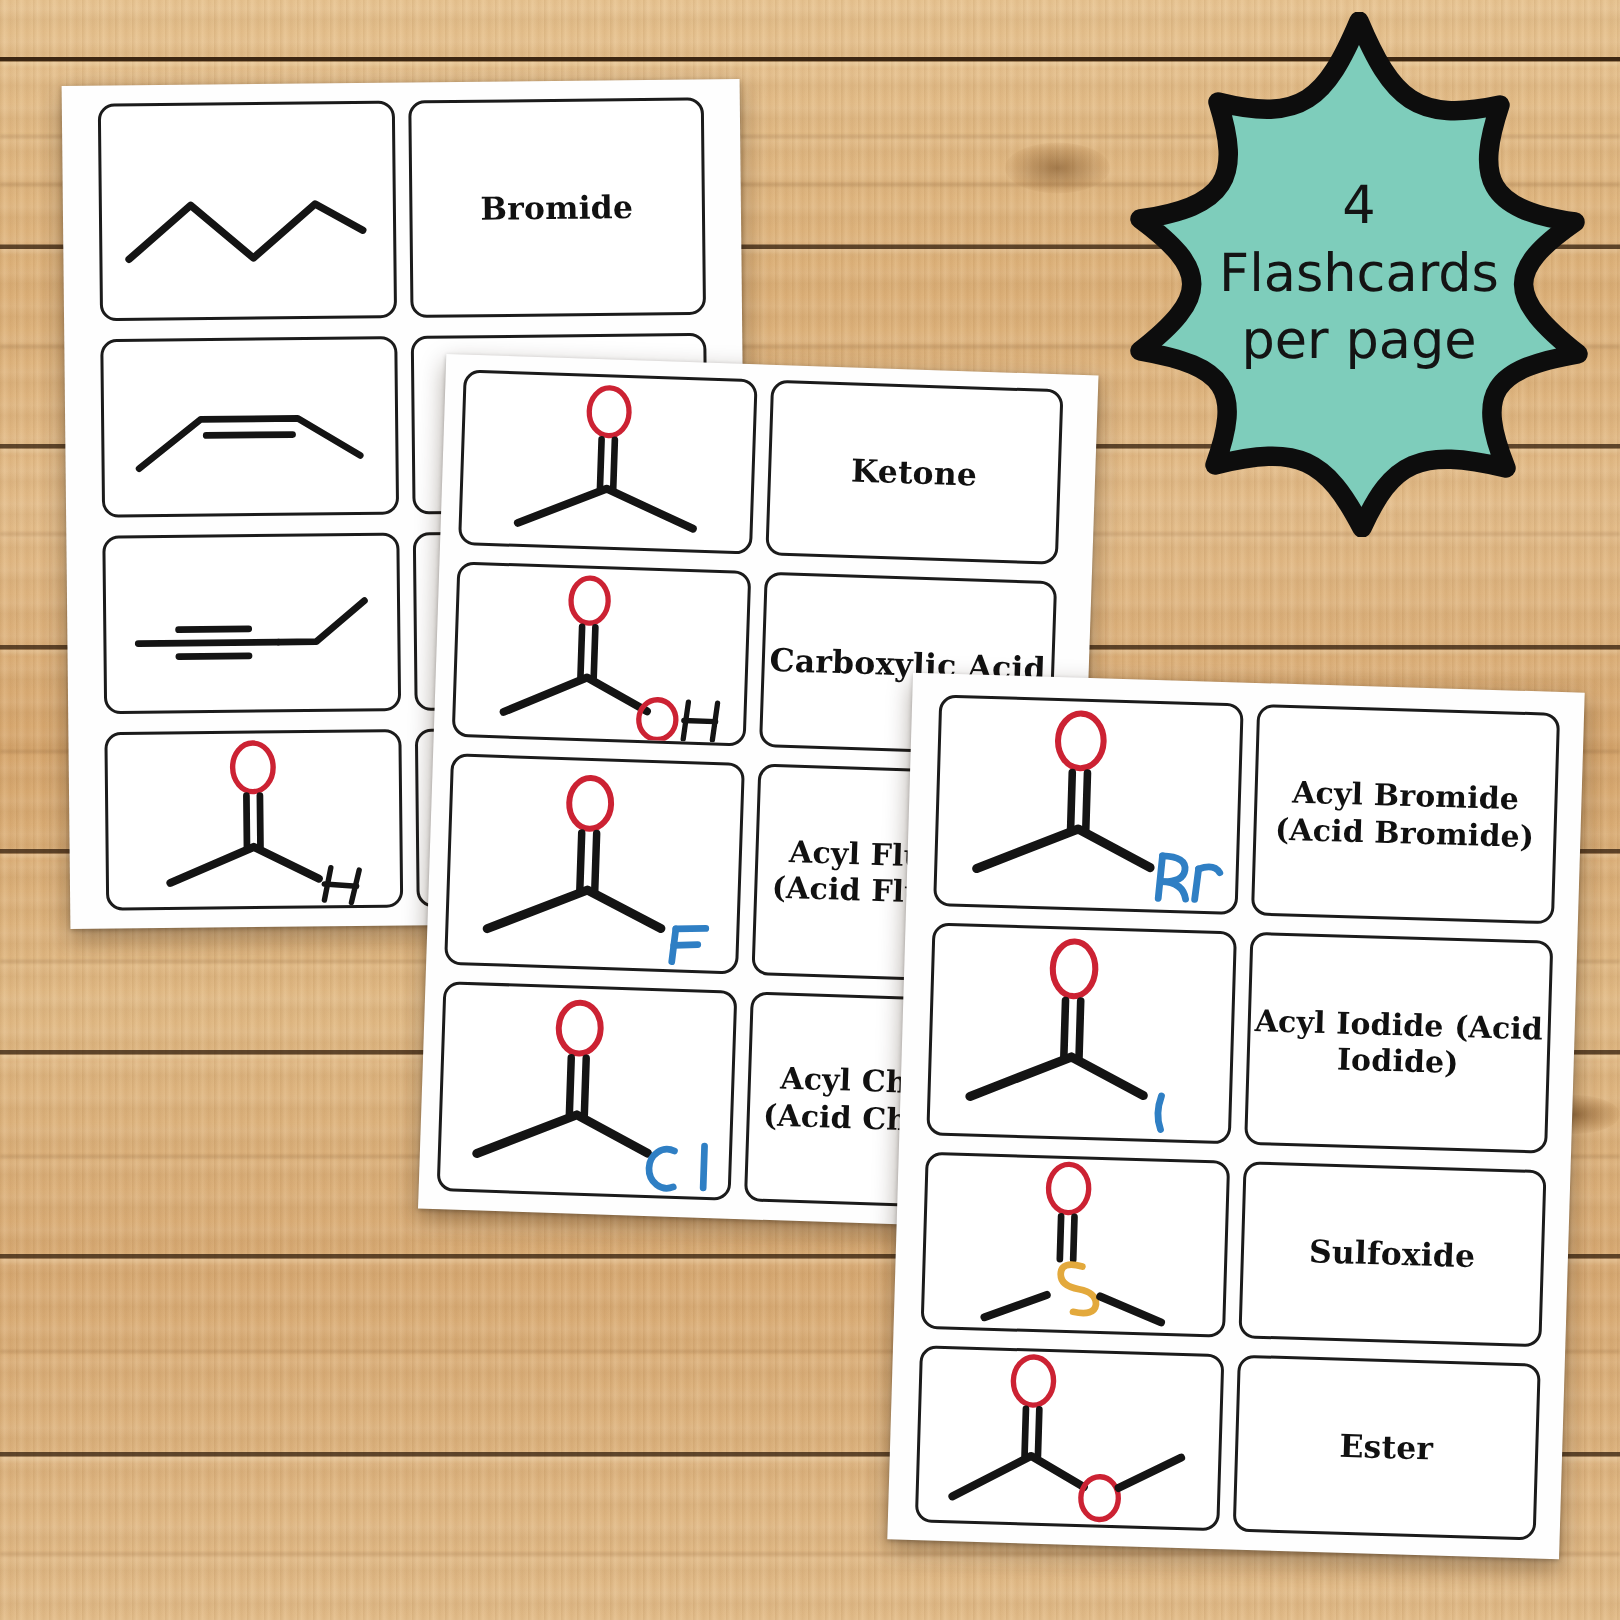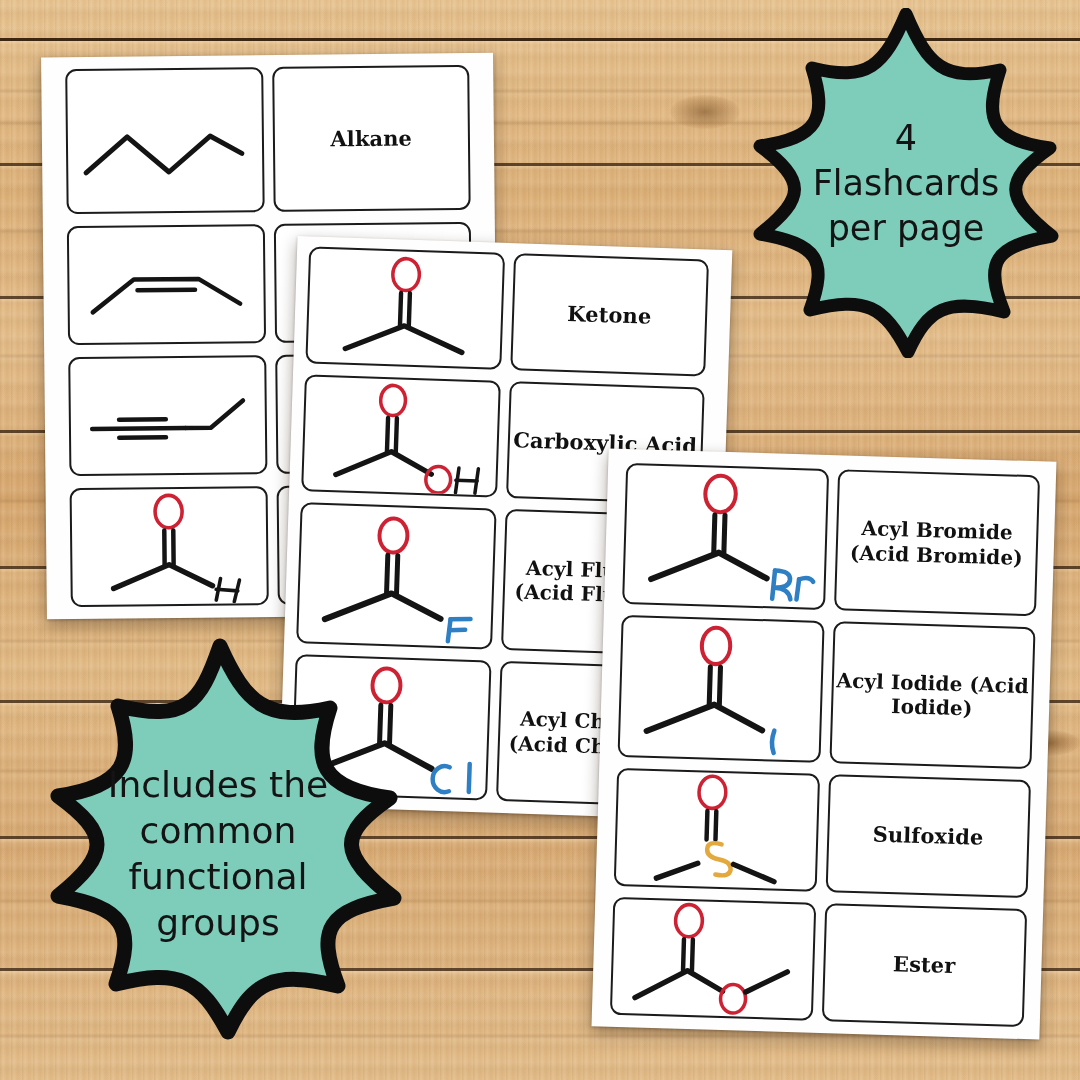--- a/index.html
+++ b/index.html
@@ -97,21 +97,21 @@
 
       <div class="card">
         <div class="struct">
           <svg viewBox="0 0 196 128" preserveAspectRatio="xMidYMid meet">
             <polyline points="18,96 60,60 102,96 144,60 176,78" fill="none" stroke="#141414" stroke-width="5" stroke-linecap="round" stroke-linejoin="round"></polyline>
           </svg>
         </div>
       </div>
 
       <div class="card">
-        <div class="card-label" style="font-size:21px;">Alkane</div>
+        <div class="card-label" style="font-size:21px;">Bromide</div>
       </div>
 
       <div class="card">
         <div class="struct">
           <svg viewBox="0 0 196 128" preserveAspectRatio="xMidYMid meet">
             <polyline points="16,94 62,58 134,58 180,86" fill="none" stroke="#141414" stroke-width="5" stroke-linecap="round" stroke-linejoin="round"></polyline>
             <line x1="66" y1="70" x2="130" y2="70" stroke="#141414" stroke-width="5" stroke-linecap="round"></line>
           </svg>
         </div>
       </div>
@@ -334,33 +334,14 @@
                C 96 252, 86 236, 28 226
                C 74 190, 74 172, 28 138
                C 86 130, 96 110, 80 60
                C 136 74, 152 58, 174 6 Z" fill="#7ecdbb" stroke="#0d0d0d" stroke-width="13" stroke-linejoin="round"></path>
     </svg>
     <div class="badge-text" style="font-size:35px;padding:0 58px;">4
 Flashcards
 per page</div>
   </div>
 
-  <div class="badge" style="left:8px;top:638px;width:420px;height:432px;">
-    <svg viewBox="0 0 420 432">
-      <path d="M212 8
-               C 238 66, 258 84, 322 70
-               C 304 124, 312 150, 382 160
-               C 330 196, 330 216, 386 260
-               C 320 272, 308 290, 330 348
-               C 264 332, 244 344, 220 394
-               C 192 342, 172 330, 108 346
-               C 128 288, 116 270, 50 258
-               C 102 216, 102 196, 50 158
-               C 116 148, 128 124, 110 68
-               C 178 84, 192 66, 212 8 Z" fill="#7ecdbb" stroke="#0d0d0d" stroke-width="15" stroke-linejoin="round"></path>
-    </svg>
-    <div class="badge-text" style="font-size:36px;padding:0 62px;">Includes the
-common
-functional
-groups</div>
-  </div>
 
 </div>
 
 </body></html>

